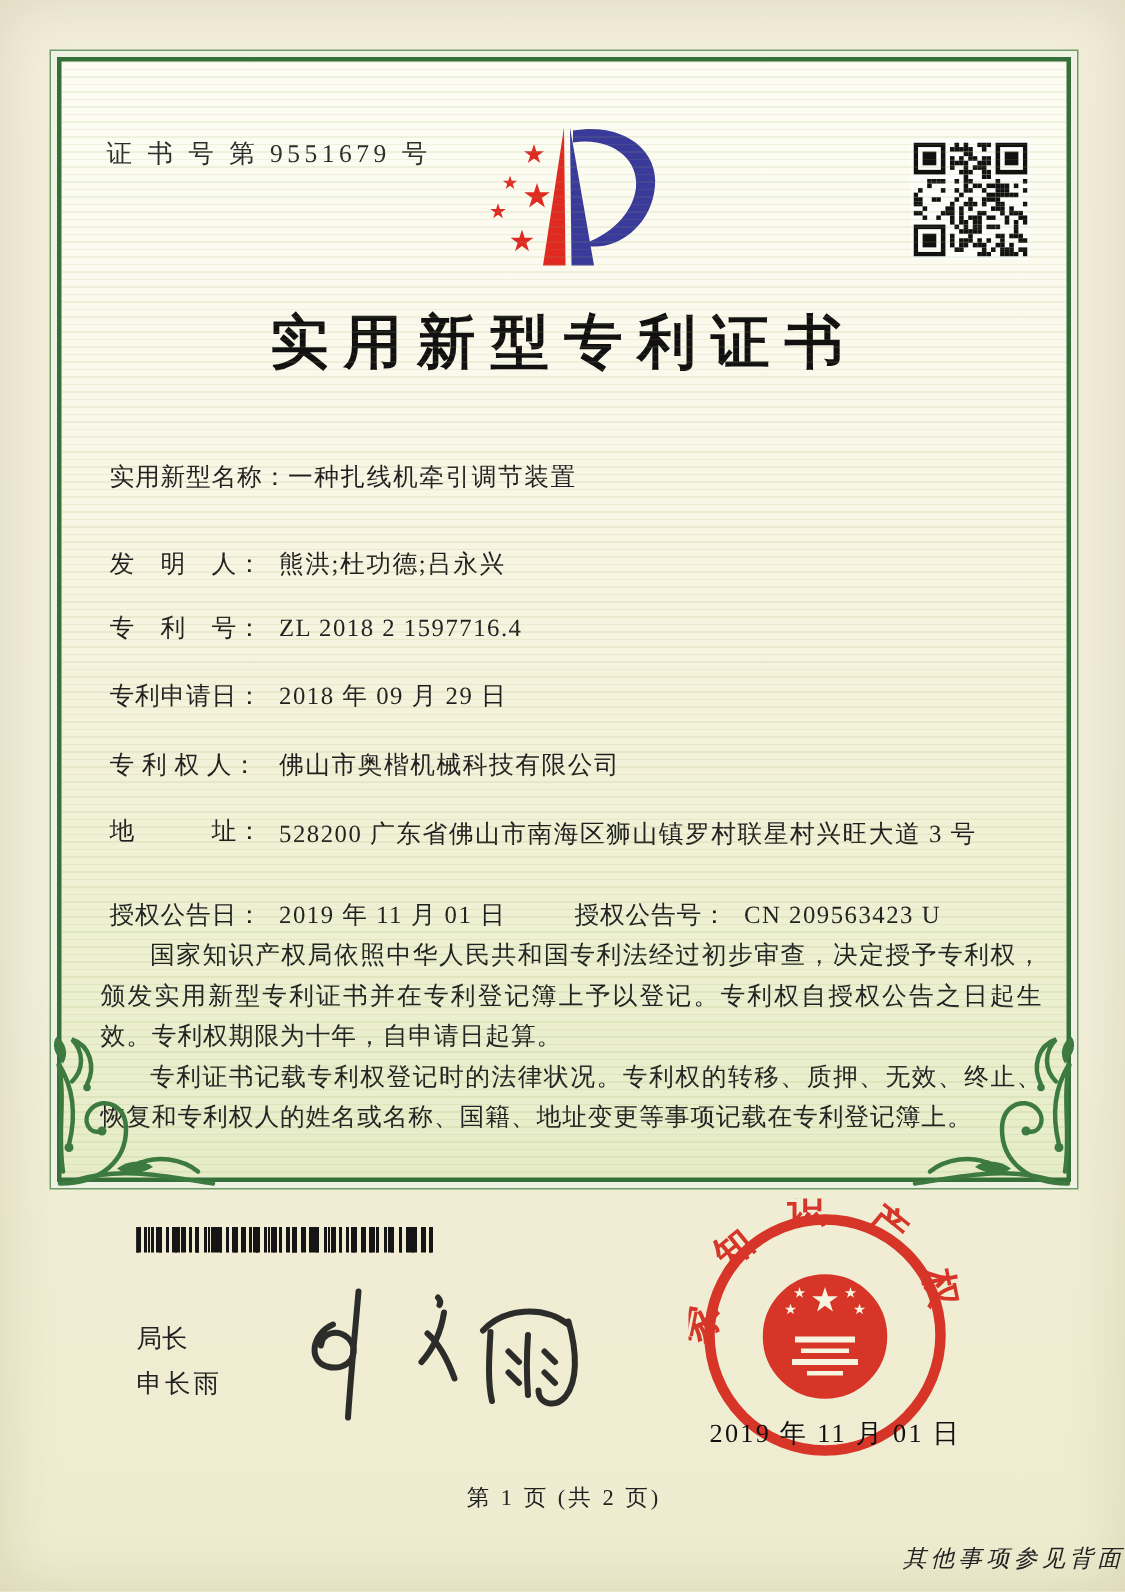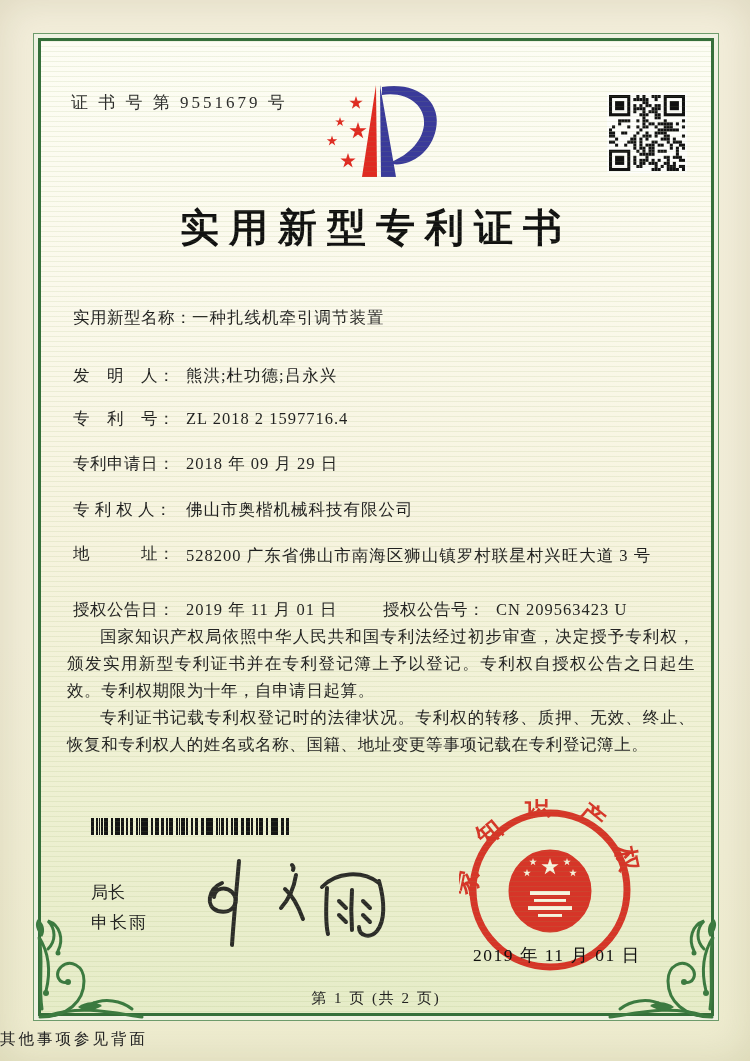--- a/index.html
+++ b/index.html
@@ -9,21 +9,21 @@
     background:#f1ecd9;
     position:relative; overflow:hidden;
   }
   .sheet{
     position:absolute; inset:0;
     background:linear-gradient(180deg,#f3eedb 0%,#f2eed9 60%,#eeeccf 100%);
     box-shadow:inset 0 0 40px rgba(120,110,60,.18);
   }
   
   .frame{
-    position:absolute; left:38px; top:38px; width:676px; height:978px;
+    position:absolute; left:38px; top:38px; width:676px; height:750px;
     border:3px solid #356f3a;
     box-shadow:0 0 0 4px rgba(253,252,240,.9), 0 0 0 5px #6d9b6b;
     background:linear-gradient(180deg,#fdfdf4 0%,#fbf9ec 25%,#f6f3de 52%,#eef0d2 78%,#e6ecc8 100%);
   }
   .frame::after{ 
     content:""; position:absolute; inset:0;
     background:repeating-linear-gradient(180deg,
       rgba(140,170,90,.13) 0px, rgba(140,170,90,.13) 1px,
       rgba(255,255,255,0) 1px, rgba(255,255,255,0) 5px);
     pointer-events:none;
@@ -62,22 +62,22 @@
       repeating-linear-gradient(90deg,#151515 0 1px,transparent 1px 8px),
       repeating-linear-gradient(90deg,#151515 0 3px,transparent 3px 13px);
   }
   .director-title{ left:50px; top:840px; font-size:17px; color:#222; font-family:"Liberation Sans","DejaVu Sans",sans-serif; }
   .director-name { left:50px; top:870px; font-size:17px; color:#222; font-family:"Liberation Sans","DejaVu Sans",sans-serif; letter-spacing:2px;}
   .signature{ left:148px; top:812px; }
   .seal{ left:418px; top:758px; opacity:.93; }
   .seal-date{ left:432px; top:902px; font-size:17.5px; color:#101010; letter-spacing:1.5px; z-index:5; }
   .page-info{ left:0; right:0; top:948px; text-align:center; font-size:15px; color:#222; letter-spacing:2px; }
   .back-note{
-    position:absolute; left:0; right:0; top:1029px; text-align:left;
-    font-size:15.5px; color:#222; letter-spacing:3px;
+    position:absolute; left:0; right:0; top:1029px; text-align:right;
+    font-size:15.5px; color:#222; letter-spacing:3px;font-style:italic;
   }
   .orn{ position:absolute; z-index:4; }
   .orn-l{ left:-7px; bottom:-8px; }
   .orn-r{ right:-7px; bottom:-8px; transform:scaleX(-1); }
 </style>
 </head>
 <body>
 
 <div class="sheet">
   <div class="frame">

